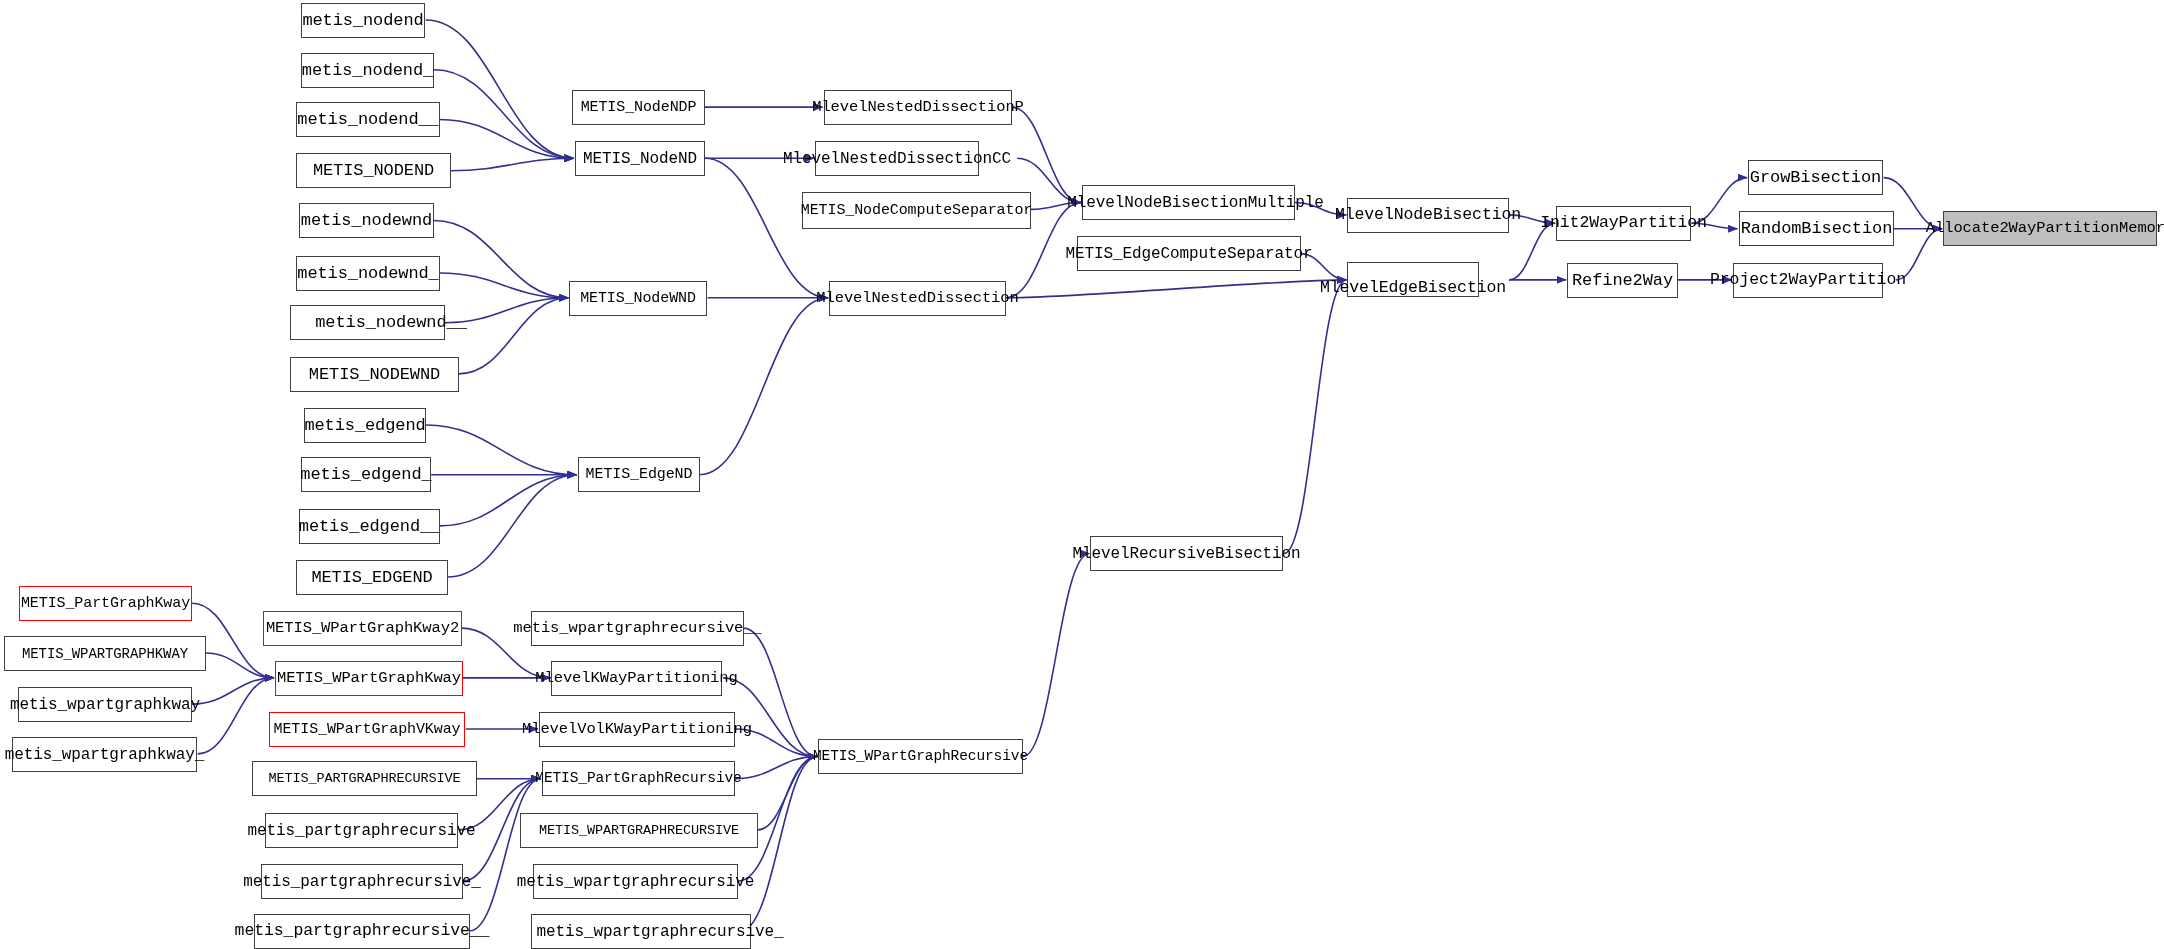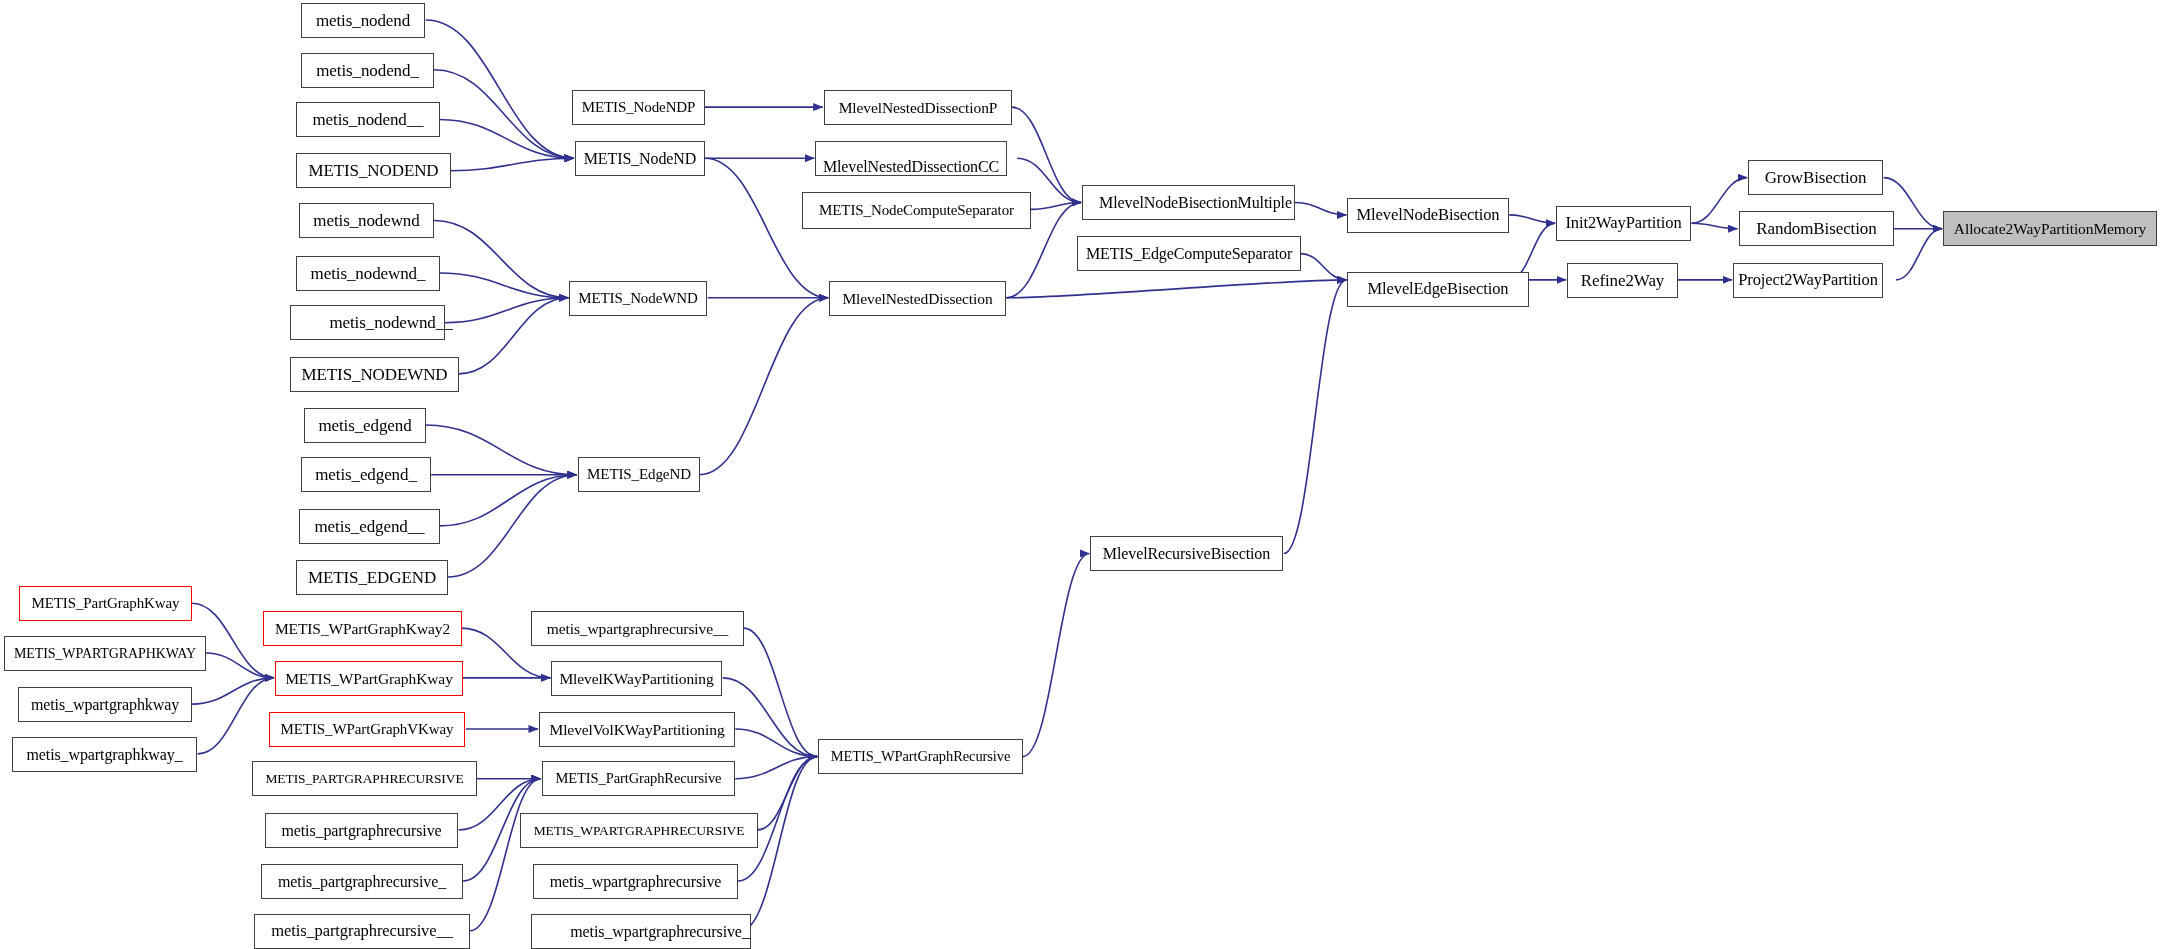--- a/index.html
+++ b/index.html
@@ -5,21 +5,21 @@
   html, body {
     margin: 0;
     padding: 0;
     background: #ffffff;
   }
   #canvas {
     position: relative;
     width: 2164px;
     height: 949px;
     background: #ffffff;
-    font-family: Liberation Serif, serif;
+    font-family: Liberation Mono, monospace;
     overflow: hidden;
   }
   #edge-layer {
     position: absolute;
     left: 0;
     top: 0;
     width: 2164px;
     height: 949px;
     pointer-events: none;
   }
@@ -190,21 +190,21 @@
       </div>
       <div class="node" style="left: 261px; top: 864px; width: 202px; height: 35px;">
         <span style="font-size: 16px;">metis_partgraphrecursive_</span>
       </div>
       <div class="node" style="left: 254px; top: 914px; width: 216px; height: 35px;">
         <span style="font-size: 16.5px;">metis_partgraphrecursive__</span>
       </div>
       <div class="node" style="left: 824px; top: 90px; width: 188px; height: 35px;">
         <span style="font-size: 15.5px;">MlevelNestedDissectionP</span>
       </div>
-      <div class="node" style="left: 815px; top: 141px; width: 192px; height: 35px; align-items: flex-end;">
+      <div class="node" style="left: 815px; top: 141px; width: 164px; height: 35px;">
         <span style="font-size: 16px;">MlevelNestedDissectionCC</span>
       </div>
       <div class="node" style="left: 802px; top: 192px; width: 229px; height: 37px;">
         <span style="font-size: 15px;">METIS_NodeComputeSeparator</span>
       </div>
       <div class="node" style="left: 829px; top: 281px; width: 177px; height: 35px;">
         <span style="font-size: 15.5px;">MlevelNestedDissection</span>
       </div>
       <div class="node" style="left: 1077px; top: 236px; width: 224px; height: 35px;">
         <span style="font-size: 16px;">METIS_EdgeComputeSeparator</span>
@@ -229,21 +229,21 @@
       </div>
       <div class="node" style="left: 533px; top: 864px; width: 205px; height: 35px;">
         <span style="font-size: 16px;">metis_wpartgraphrecursive</span>
       </div>
       <div class="node" style="left: 531px; top: 914px; width: 220px; height: 35px; padding-left: 38px;">
         <span style="font-size: 16px;">metis_wpartgraphrecursive_</span>
       </div>
       <div class="node" style="left: 1082px; top: 185px; width: 213px; height: 35px;">
         <span style="font-size: 16px; padding-left: 14px;">MlevelNodeBisectionMultiple</span>
       </div>
-      <div class="node" style="left: 1347px; top: 272px; width: 182px; height: 35px;">
+      <div class="node" style="left: 1347px; top: 262px; width: 132px; height: 35px; align-items: flex-end;">
         <span style="font-size: 16.5px;">MlevelEdgeBisection</span>
       </div>
       <div class="node" style="left: 818px; top: 739px; width: 205px; height: 35px;">
         <span style="font-size: 14.5px;">METIS_WPartGraphRecursive</span>
       </div>
       <div class="node" style="left: 1347px; top: 198px; width: 162px; height: 35px;">
         <span style="font-size: 16.5px;">MlevelNodeBisection</span>
       </div>
       <div class="node" style="left: 1556px; top: 206px; width: 135px; height: 35px;">
         <span style="font-size: 16.5px;">Init2WayPartition</span>

